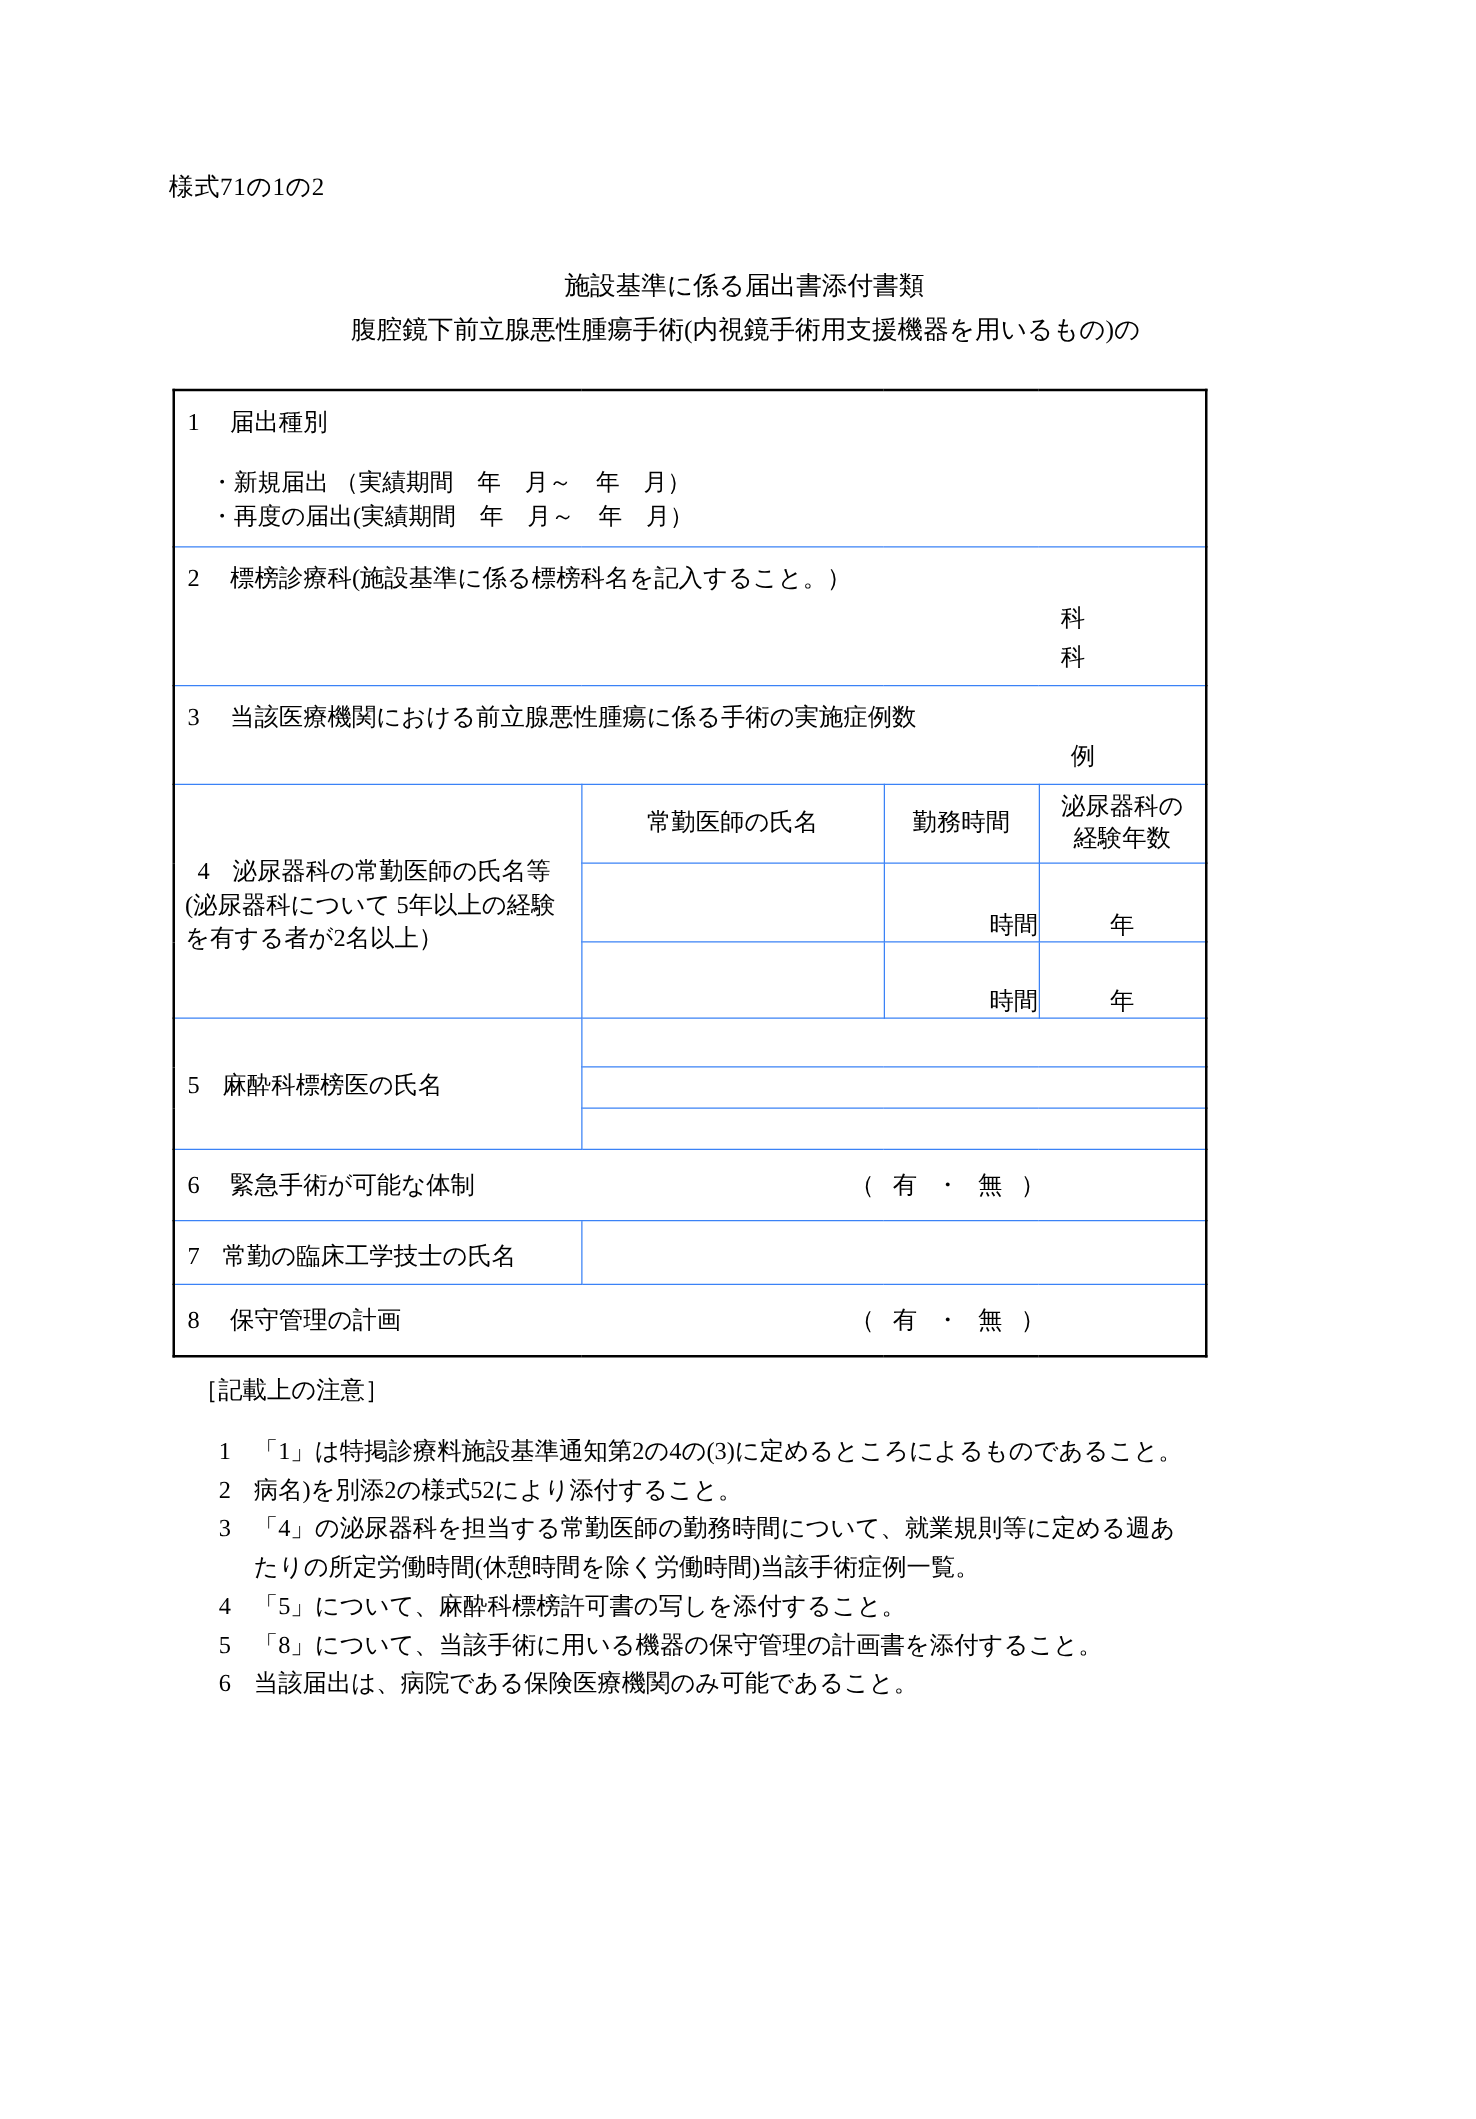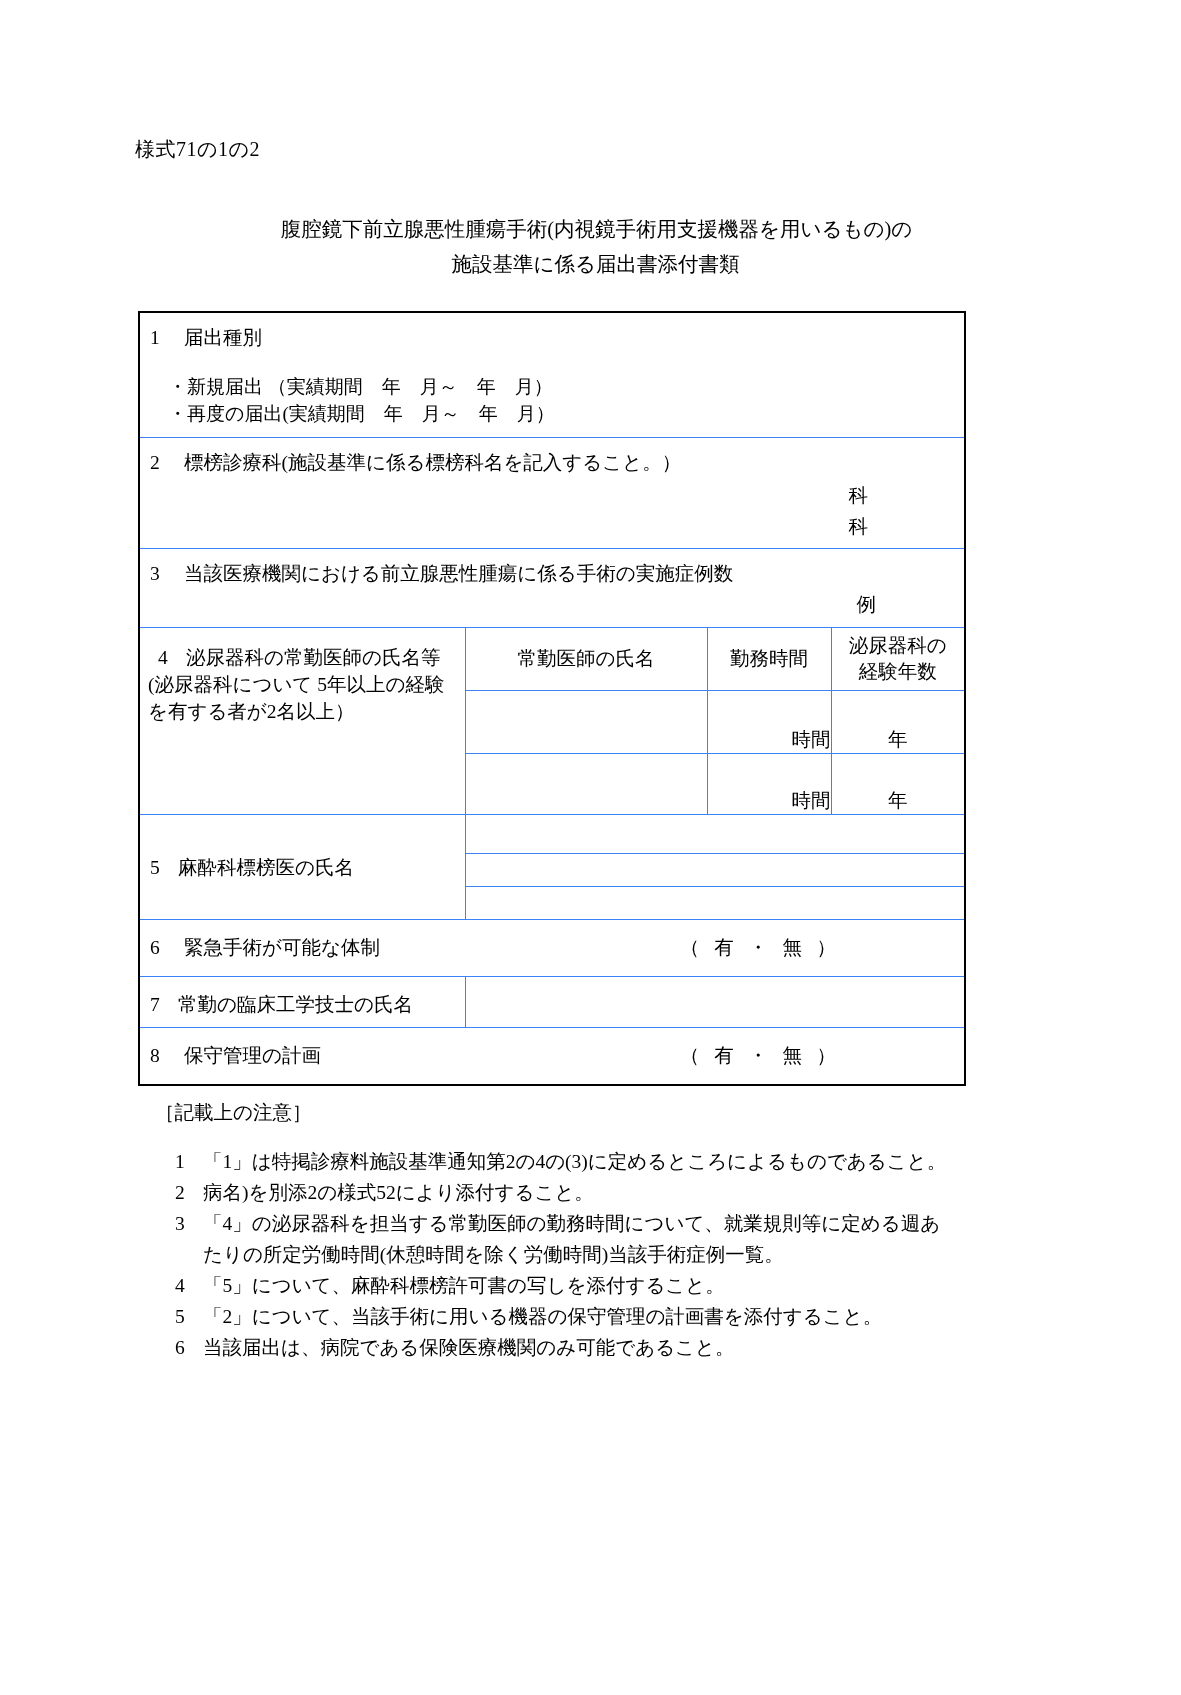--- a/index.html
+++ b/index.html
@@ -109,21 +109,21 @@
   
   .sec4-label {
     position: relative;
     font-size: 19px;
     line-height: 27px;
     padding: 0;
   }
   .sec4-label .inner {
     padding: 16px 6px 0 8px;
   }
-  .sec4-label .l1 { padding-left: 10px; }
+  .sec4-label .l1 { padding-left: 10px; margin-top: 40px; }
   .colhead {
     text-align: center;
     vertical-align: middle !important;
     font-size: 19px;
     line-height: 26px;
     padding: 8px 4px;
   }
   .r-unit {
     text-align: right;
     padding: 0 14px 8px 0;
@@ -183,22 +183,22 @@
   .notes li .cont { display: block; }
 </style>
 </head>
 <body>
 
 <div class="page">
 
   <div class="form-no">様式71の1の2</div>
 
   <div class="title-block">
+    <span class="title-line l2">施設基準に係る届出書添付書類</span>
     <span class="title-line l1">腹腔鏡下前立腺悪性腫瘍手術(内視鏡手術用支援機器を用いるもの)の</span>
-    <span class="title-line l2">施設基準に係る届出書添付書類</span>
   </div>
 
   <table class="main">
     <colgroup>
       <col style="width:326px">
       <col style="width:242px">
       <col style="width:124px">
       <col style="width:134px">
     </colgroup>
     <tbody>
@@ -325,21 +325,21 @@
         <span class="idx">3</span>
         <span class="cont">「4」の泌尿器科を担当する常勤医師の勤務時間について、就業規則等に定める週あ</span>
         <span class="cont cl2">たりの所定労働時間(休憩時間を除く労働時間)当該手術症例一覧。</span>
       </li>
       <li>
         <span class="idx">4</span>
         <span class="cont">「5」について、麻酔科標榜許可書の写しを添付すること。</span>
       </li>
       <li>
         <span class="idx">5</span>
-        <span class="cont">「2」について、当該手術に用いる機器の保守管理の計画書を添付すること。</span>
+        <span class="cont">「8」について、当該手術に用いる機器の保守管理の計画書を添付すること。</span>
       </li>
       <li>
         <span class="idx">6</span>
         <span class="cont">当該届出は、病院である保険医療機関のみ可能であること。</span>
       </li>
     </ol>
   </div>
 
 </div>
 

